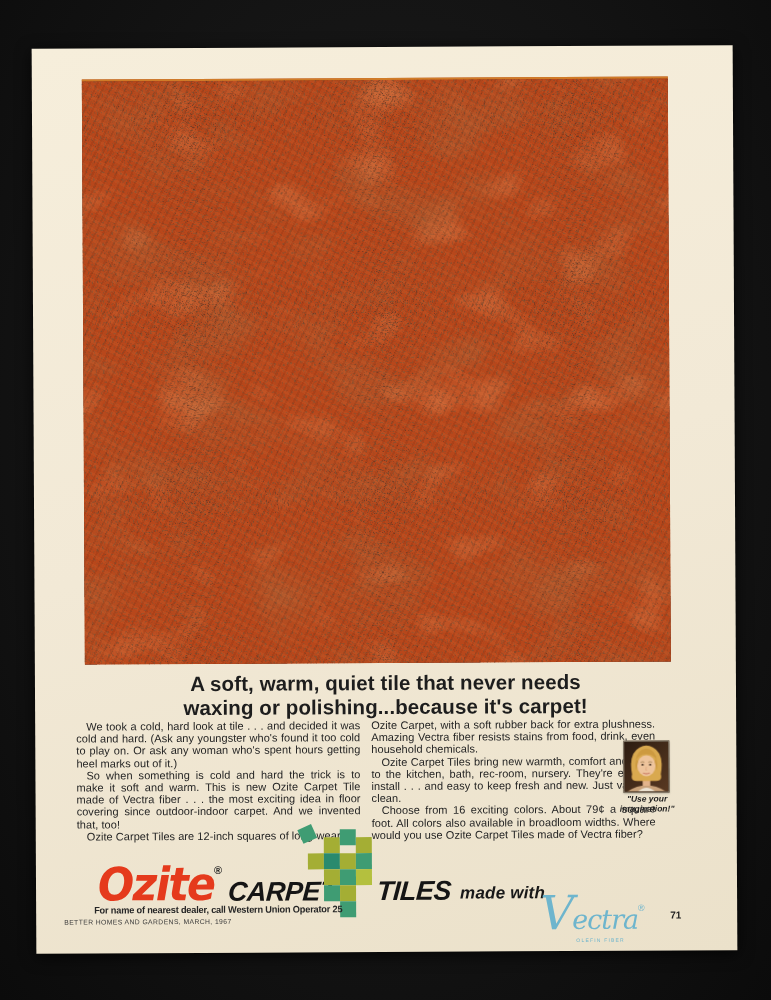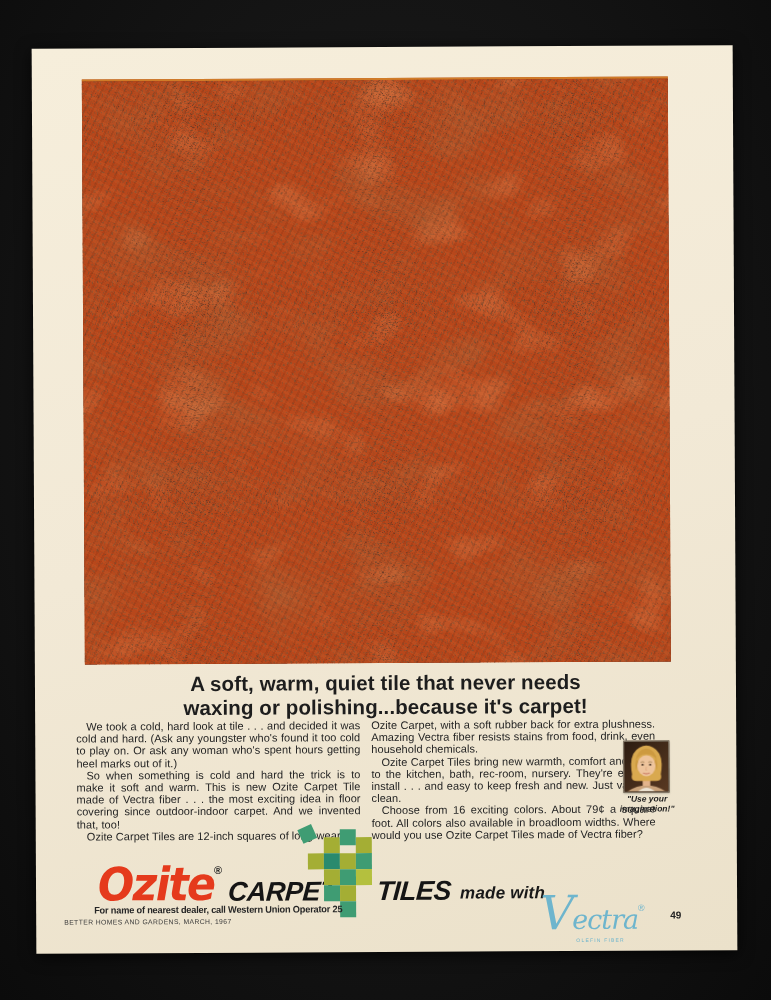--- a/index.html
+++ b/index.html
@@ -250,16 +250,16 @@
     <div class="word-tiles">TILES</div>
     <div class="made-with">made with</div>
 
     <div class="vectra-wrap">
       <span class="vectra-word">Vectra</span><span class="vectra-reg">®</span>
       <div class="olefin">OLEFIN FIBER</div>
     </div>
 
     <div class="dealer-line">For name of nearest dealer, call Western Union Operator 25</div>
     <div class="credit">BETTER HOMES AND GARDENS, MARCH, 1967</div>
-    <div class="pagenum">49</div>
+    <div class="pagenum">71</div>
 
   </div>
 </div>
 
 </body></html>

